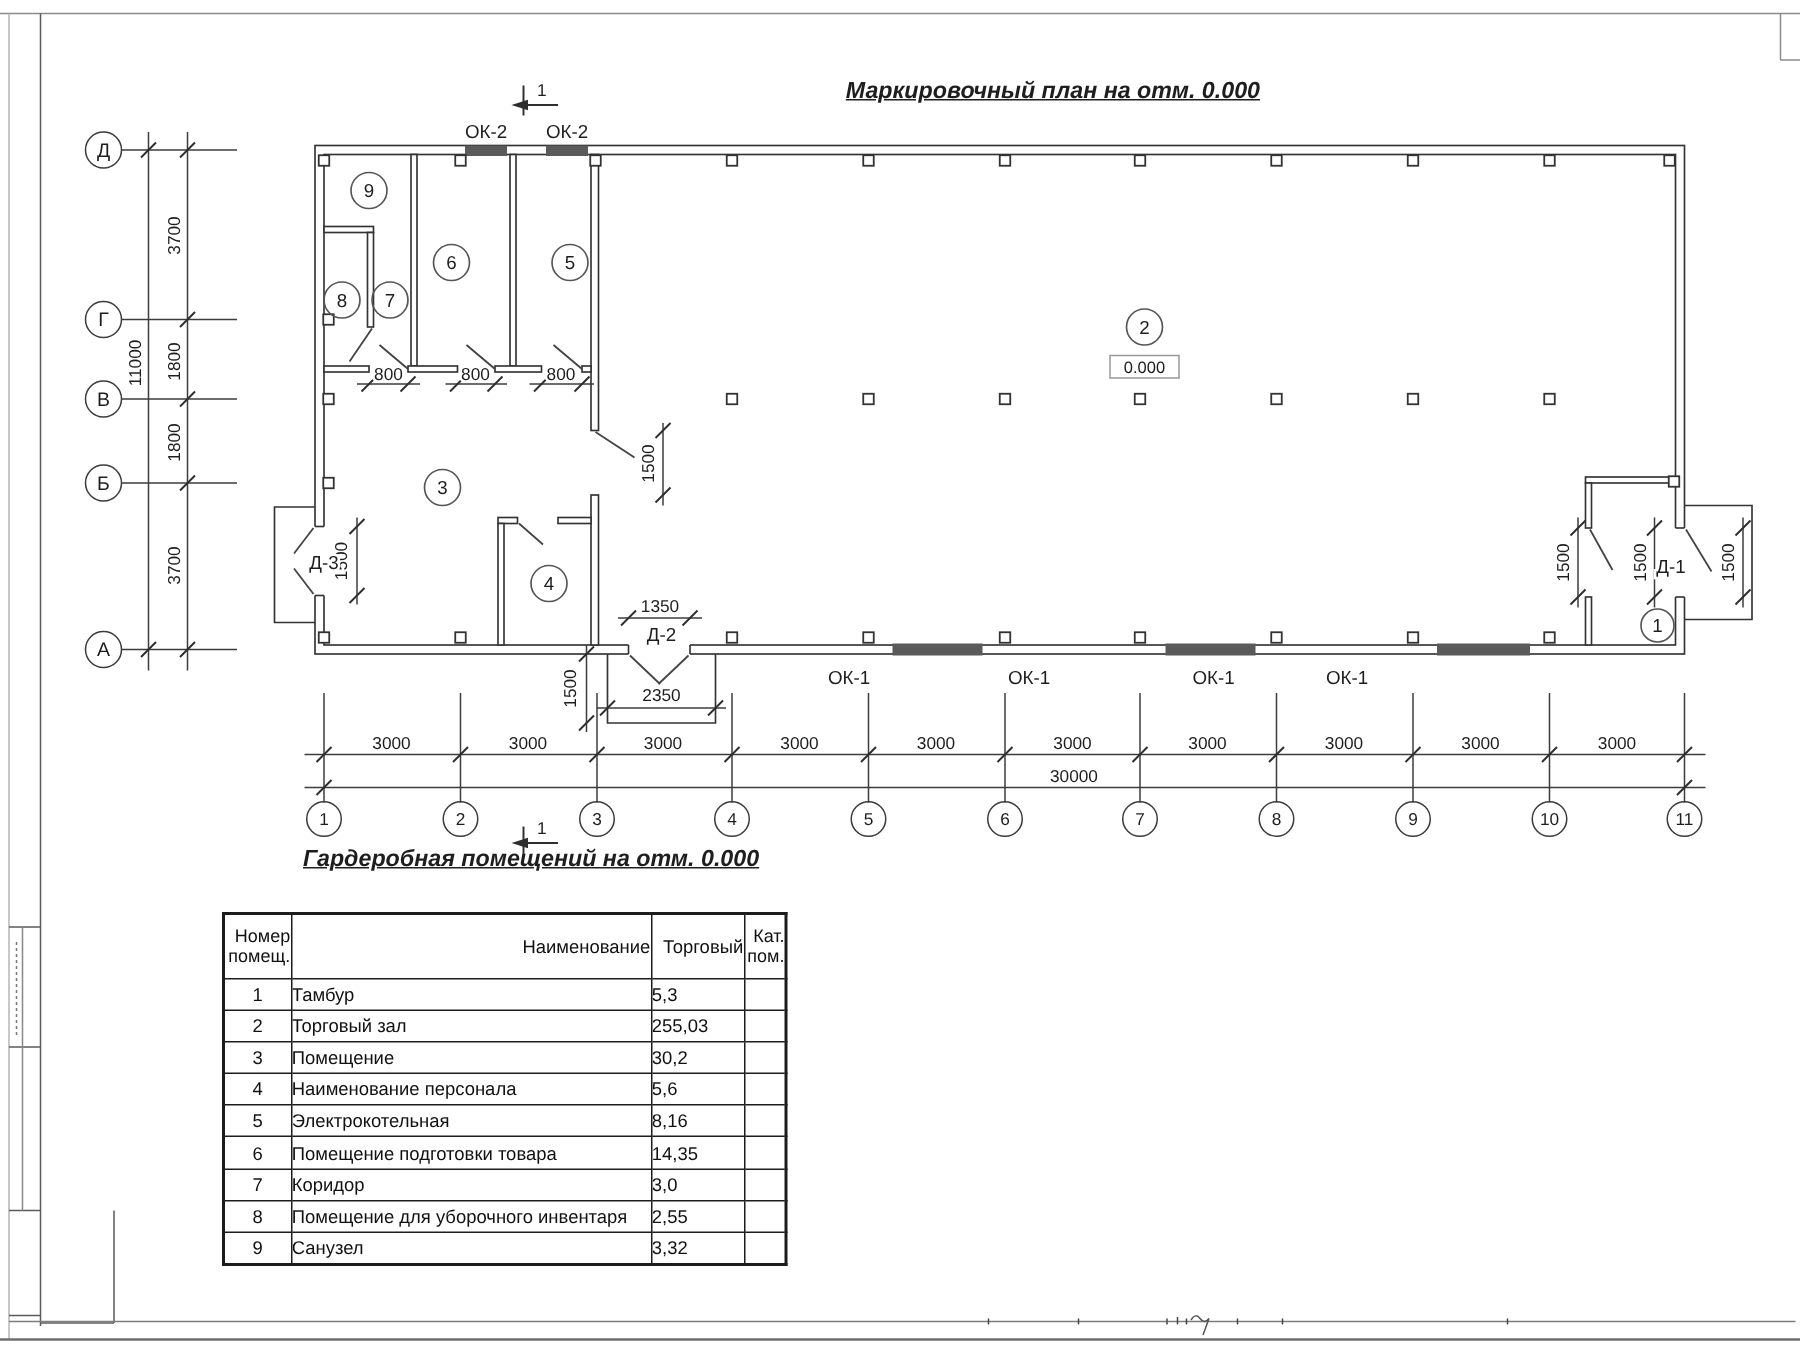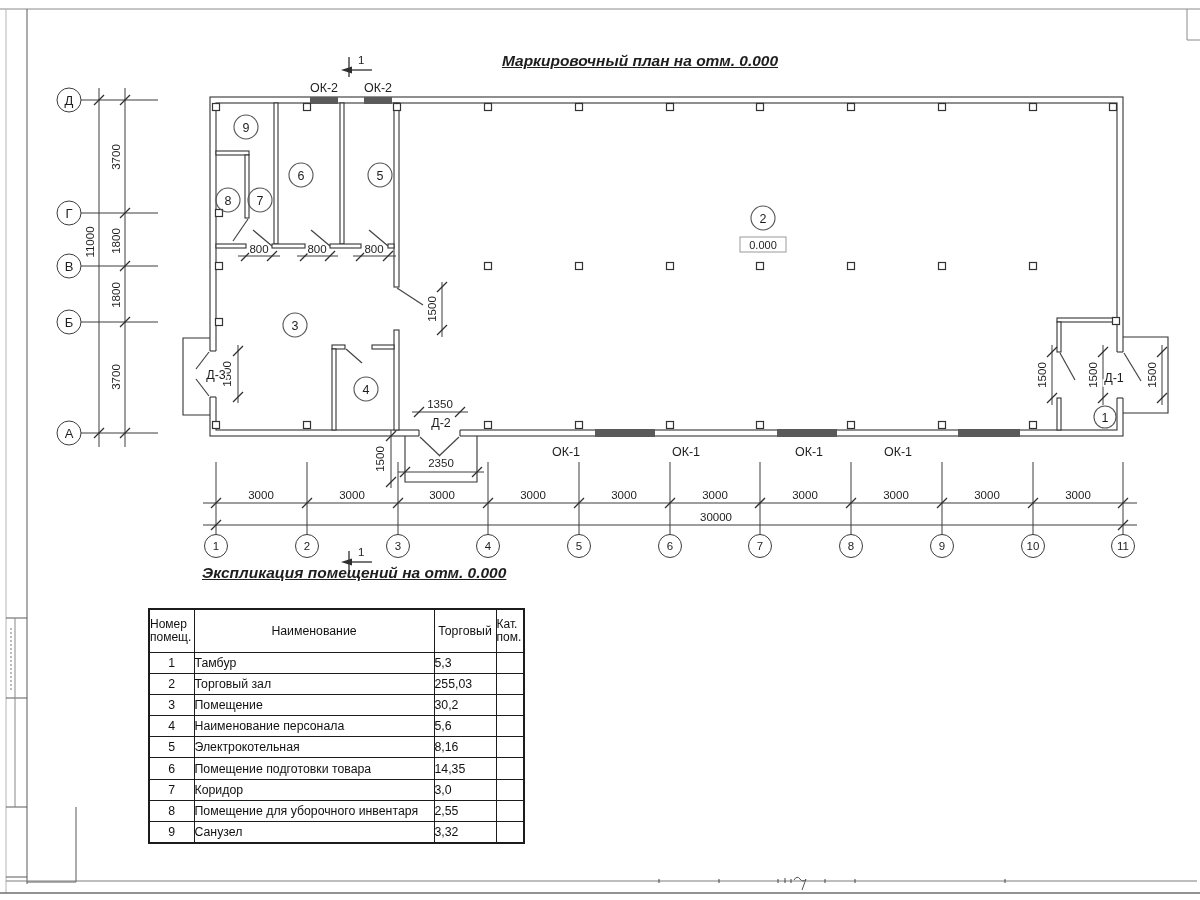--- a/index.html
+++ b/index.html
@@ -9,29 +9,29 @@
   svg text{font-family:"Liberation Sans",sans-serif;fill:#1e1e1e;}
   .dim{font-size:11.5px;}
   .axisl{font-size:13px;}
   .coln{font-size:11.5px;}
   .room{font-size:12.5px;}
   .mark{font-size:12.5px;}
   .elev{font-size:11px;}
   .halo{stroke:#ffffff;stroke-width:3.5px;paint-order:stroke;}
   .title{position:absolute;font-size:15.5px;font-weight:bold;font-style:italic;
          text-decoration:underline;white-space:nowrap;}
-  #plan-title{left:440px;top:52px;width:400px;text-align:center;}
+  #plan-title{left:440px;top:52px;width:400px;text-align:right;}
   #table-title{left:202px;top:564px;}
   table.expl{position:absolute;left:148px;top:608px;border-collapse:collapse;table-layout:fixed;
              font-size:12.3px;color:#111;}
   table.expl td,table.expl th{border:1.5px solid #1c1c1c;padding:0;vertical-align:middle;
              font-weight:normal;overflow:hidden;white-space:nowrap;}
   table.expl{border:2px solid #1c1c1c;}
-  th.h-num,th.h-cat{font-size:12px;text-align:left;padding-left:3px;line-height:13px;margin-left:12px;}
-  th.h-name,th.h-area{text-align:center;}
+  th.h-num,th.h-cat{font-size:12px;text-align:right;padding-left:3px;line-height:13px;margin-left:12px;}
+  th.h-name,th.h-area{text-align:right;}
   td.c-num{text-align:center;}
   td.c-name{padding-left:5px;}
   td.c-area{padding-left:6px;}
   tr.hdr{height:43px;}
   tr.row{height:21.2px;}
 </style>
 </head>
 <body>
 
 <div class="sheet">
@@ -367,21 +367,21 @@
       <line x1="349" y1="562" x2="372" y2="562"></line>
     </g>
     <polygon points="352,66.5 352,73.5 341,70" fill="#2e2e2e"></polygon>
     <polygon points="352,558.5 352,565.5 341,562" fill="#2e2e2e"></polygon>
     <text class="coln" x="358" y="64">1</text>
     <text class="coln" x="358" y="556">1</text>
   </g>
 </svg>
 
 <div class="title" id="plan-title">Маркировочный план на отм. 0.000</div>
-<div class="title" id="table-title">Экспликация помещений на отм. 0.000</div>
+<div class="title" id="table-title">Гардеробная помещений на отм. 0.000</div>
 
 <table class="expl">
   <colgroup>
         <col style="width:45px">
         <col style="width:240px">
         <col style="width:62px">
         <col style="width:28px">
       </colgroup>
   <tbody>
         <tr class="hdr">

